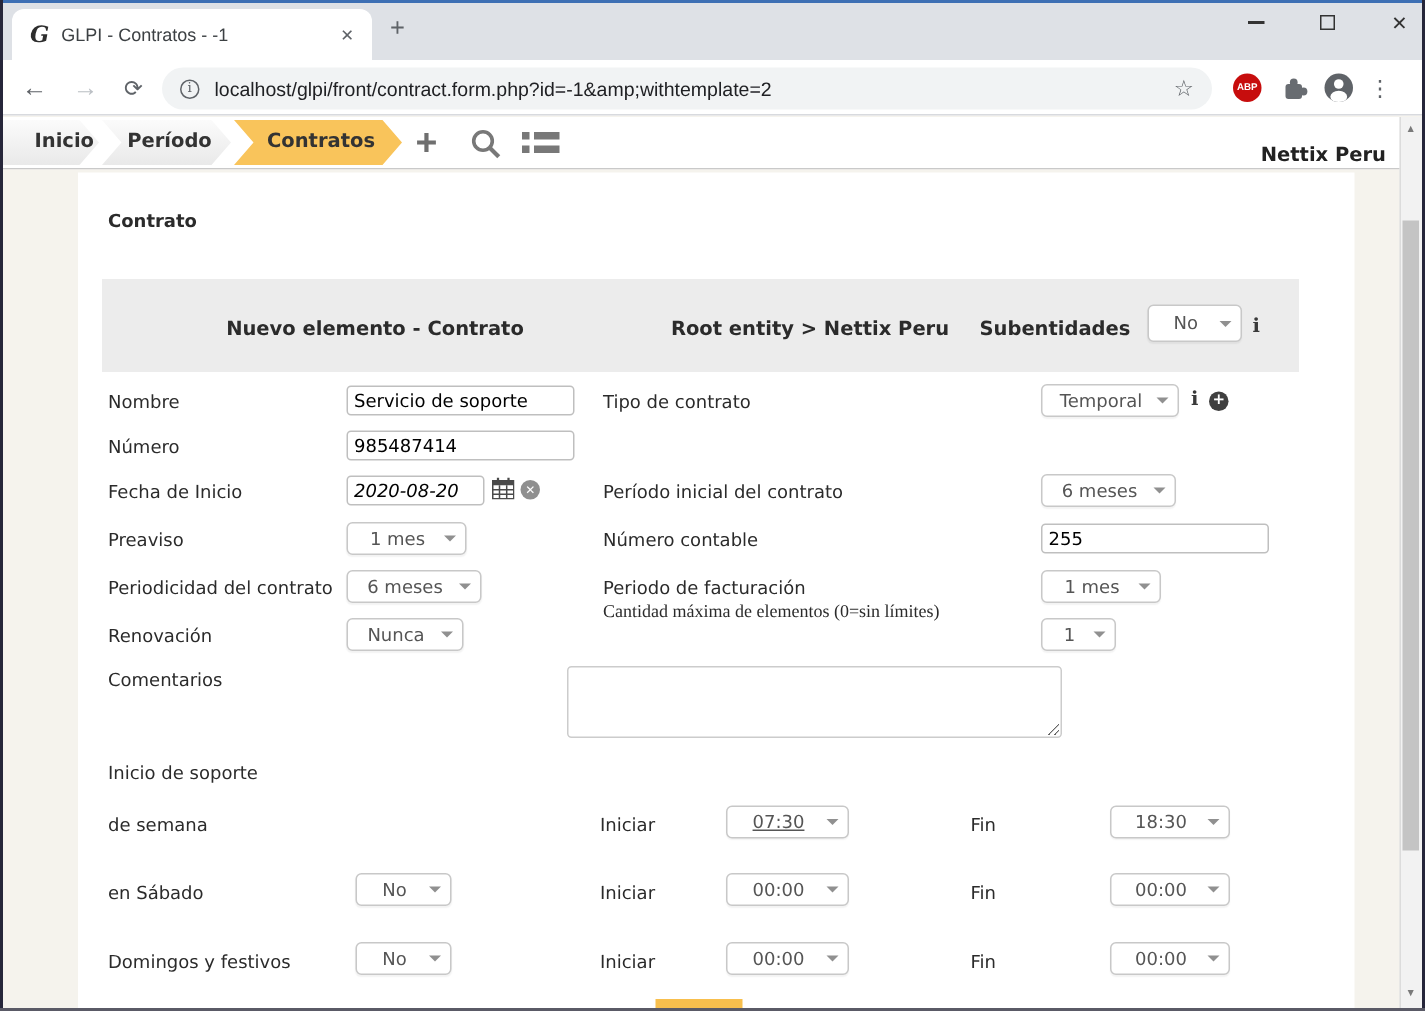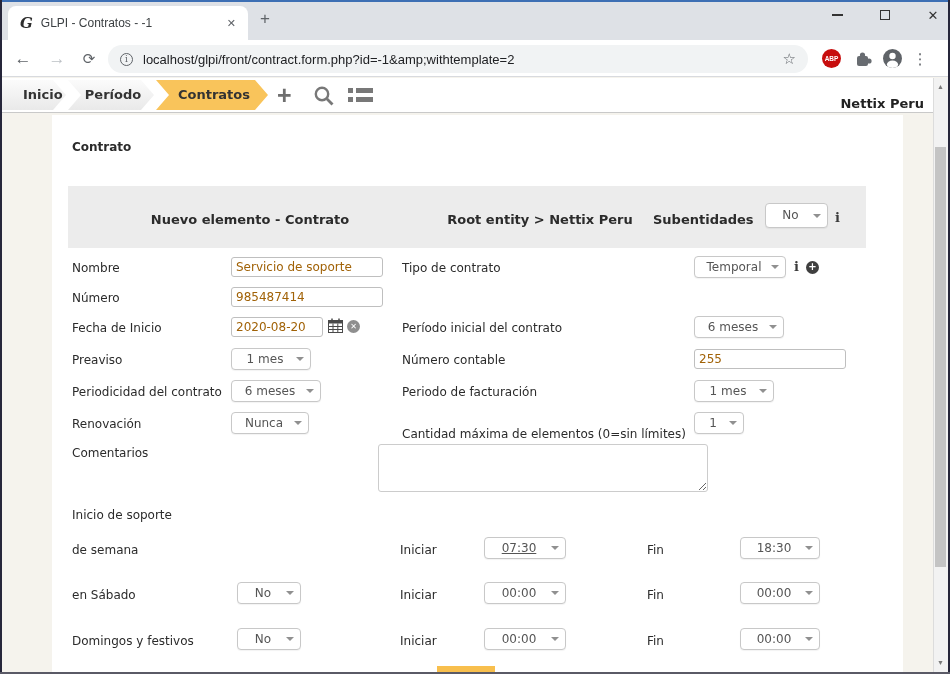--- a/index.html
+++ b/index.html
@@ -85,21 +85,21 @@
   .b { font-weight:bold; }
 
   .hdrbar { position:absolute; left:68px; top:186px; width:798px; height:62px; background:#ececec; }
   .hdr-title { position:absolute; left:110px; top:212px; width:280px; text-align:center;
                font-size:13px; font-weight:bold; }
   .hdr-entity { position:absolute; left:410px; top:212px; width:260px; text-align:center;
                 font-size:13px; font-weight:bold; }
   .hdr-sub { position:absolute; left:653px; top:212px; font-size:13px; font-weight:bold; }
 
   .inp { position:absolute; height:20px; border:1px solid #bfbfbf; border-radius:3px;
-         background:#fff; font-family:"DejaVu Sans", sans-serif; font-size:12px; color:#a16207;
+         background:#fff; font-family:"DejaVu Sans", sans-serif; font-size:12px; color:#000000;
          padding:0 4px; }
   .sel { position:absolute; height:22px; border:1px solid #c8c8c8; border-radius:4px;
          background:#fff; color:#555; font-size:12px; line-height:20px; text-align:center;
          padding:0 18px 0 6px; box-shadow:0 1px 1px rgba(0,0,0,0.05); white-space:nowrap; }
   .sel::after { content:''; position:absolute; right:6px; top:50%; margin-top:-2px;
                 border:4px solid transparent; border-top-color:#909090; }
   .sel.hdr-no { height:25px; line-height:23px; }
 
   .ta { position:absolute; left:378px; top:444px; width:330px; height:48px;
         border:1px solid #ccc; border-radius:3px; resize:both;
@@ -213,21 +213,21 @@
     <input class="inp" style="left: 231px; top: 257px; width: 152px;" value="Servicio de soporte">
     <span class="lbl" style="left:402px; top:261px;">Tipo de contrato</span>
     <span class="sel" style="left:694px; top:256px; width:92px;">Temporal</span>
     <span class="icon-info" style="left:794px; top:259px;">i</span>
     <span class="icon-add" style="left:806px; top:261px;">+</span>
 
     <span class="lbl" style="left:72px; top:291px;">Número</span>
     <input class="inp" style="left: 231px; top: 287px; width: 152px;" value="985487414">
 
     <span class="lbl" style="left:72px; top:321px;">Fecha de Inicio</span>
-    <input class="inp" style="left: 231px; top: 317px; width: 92px;" value="2020-08-20">
+    <input class="inp" style="left: 231px; top: 317px; width: 92px; font-style: italic;" value="2020-08-20">
     <span class="icon-cal" style="left:328px; top:318px;">
       <svg width="15" height="15" viewBox="0 0 15 15">
           <rect x="0.5" y="2.5" width="14" height="12" fill="#fff" stroke="#4a4a4a"></rect>
           <rect x="0.5" y="2.5" width="14" height="3" fill="#4a4a4a"></rect>
           <line x1="4" y1="0.5" x2="4" y2="3" stroke="#4a4a4a" stroke-width="1.5"></line>
           <line x1="11" y1="0.5" x2="11" y2="3" stroke="#4a4a4a" stroke-width="1.5"></line>
           <line x1="5" y1="5.5" x2="5" y2="14.5" stroke="#4a4a4a"></line>
           <line x1="9.8" y1="5.5" x2="9.8" y2="14.5" stroke="#4a4a4a"></line>
           <line x1="0.5" y1="8.5" x2="14.5" y2="8.5" stroke="#4a4a4a"></line>
           <line x1="0.5" y1="11.5" x2="14.5" y2="11.5" stroke="#4a4a4a"></line>
@@ -242,21 +242,21 @@
     <span class="lbl" style="left:402px; top:353px;">Número contable</span>
     <input class="inp" style="left: 694px; top: 349px; width: 152px;" value="255">
 
     <span class="lbl" style="left:72px; top:385px;">Periodicidad del contrato</span>
     <span class="sel" style="left:231px; top:380px; width:90px;">6 meses</span>
     <span class="lbl" style="left:402px; top:385px;">Periodo de facturación</span>
     <span class="sel" style="left:694px; top:380px; width:80px;">1 mes</span>
 
     <span class="lbl" style="left:72px; top:417px;">Renovación</span>
     <span class="sel" style="left:231px; top:412px; width:78px;">Nunca</span>
-    <span class="lbl" style="left:402px; top:427px;">Cantidad máxima de elementos (0=sin límites)</span>
+    <span class="lbl" style="left:402px; top:400px;font-family:Liberation Serif, serif;">Cantidad máxima de elementos (0=sin límites)</span>
     <span class="sel" style="left:694px; top:412px; width:50px;">1</span>
 
     <span class="lbl" style="left:72px; top:446px;">Comentarios</span>
     <textarea class="ta" style=""></textarea>
 
     <span class="lbl" style="left:72px; top:508px;">Inicio de soporte</span>
 
     <span class="lbl" style="left:72px; top:543px;">de semana</span>
     <span class="lbl" style="left:400px; top:543px;">Iniciar</span>
     <span class="sel" style="left:484px; top:537px; width:82px;text-decoration:underline;">07:30</span>

